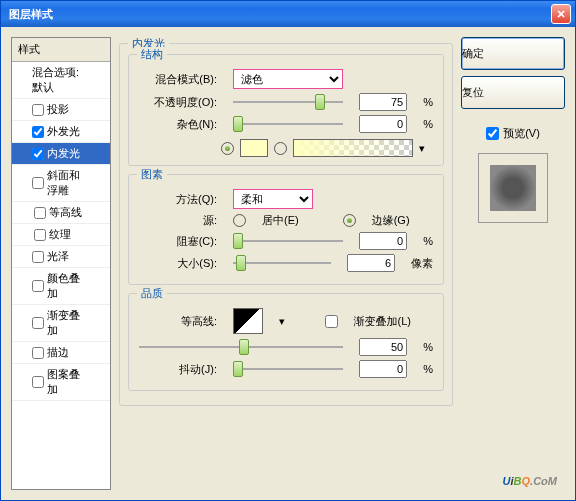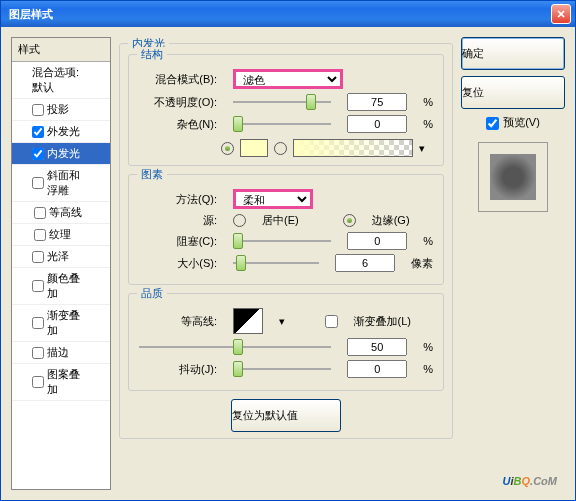--- a/index.html
+++ b/index.html
@@ -15,38 +15,38 @@
 .style-row{padding:3px 20px;display:flex;align-items:center;gap:3px;border-bottom:1px solid #eee;cursor:pointer}
 .style-row.sel{background:#316AC5;color:#fff}
 .style-row.indent{padding-left:22px}
 .style-row input[type=checkbox]{margin:0;width:12px;height:12px}
 .center{flex:1;position:relative}
 .fieldset{border:1px solid #ccc;border-radius:3px;margin-bottom:8px;padding:10px 10px 8px 10px;position:relative;margin-top:6px}
 .fieldset>.legend{position:absolute;top:-8px;left:8px;background:#ECE9D8;padding:0 4px;color:#0A57B0}
 .fieldset.outer{padding:4px 8px 6px 8px}
 .row{display:flex;align-items:center;margin:4px 0;gap:16px}
 .lbl{text-align:right;color:#000;width:78px}
-select,input[type=text]{border:3px solid #ec4899;background:#fff;height:20px;padding:1px 3px}
+select,input[type=text]{border:1px solid #ec4899;background:#fff;height:20px;padding:1px 3px}
 select{width:110px}
 .slider{flex:1;height:18px;position:relative;border:none;background:transparent;display:flex;align-items:center}
 .slider .track{height:2px;background:#aaa;width:100%;position:relative}
 .slider .thumb{width:10px;height:16px;background:linear-gradient(180deg,#DFF2C8,#9FD367);border:1px solid #6B9A3B;position:absolute;top:-7px;border-radius:2px}
-.numbox{width:60px;text-align:center}
+.numbox{width:48px;text-align:right}
 .swatch-row{display:flex;gap:6px;align-items:center;margin-top:6px}
 .swatch{width:28px;height:18px;border:1px solid #666}
 .radio-circle{width:13px;height:13px;border-radius:50%;border:1px solid #555;display:inline-block;position:relative}
 .radio-circle.on::after{content:"";width:5px;height:5px;border-radius:50%;position:absolute;top:3px;left:3px;background:linear-gradient(180deg,#9FD367,#6B9A3B)}
 .grad-bar{width:120px;height:18px;border:1px solid #666;background:repeating-conic-gradient(#ccc 0 25%,#fff 0 50%) 0 0/10px 10px}
 .grad-overlay{width:100%;height:100%;background:linear-gradient(90deg,#FFFFC0,rgba(255,255,192,0))}
 .contour-sw{width:30px;height:26px;border:1px solid #666;background:linear-gradient(135deg,#000 0 49%,#fff 50% 100%)}
 .chk{width:13px;height:13px;margin:0}
 .btns-col{width:104px;display:flex;flex-direction:column;gap:6px;align-items:stretch}
 .winbtn{height:33px;border:1px solid #003C74;background:linear-gradient(180deg,#fff,#ECE9D8);border-radius:3px;cursor:pointer;display:flex;align-items:center;justify-content:flex-start}
 .winbtn.default{box-shadow:inset 0 0 0 1px #88B4E6}
-.preview-chk{display:flex;align-items:flex-end;gap:4px;margin-top:0;justify-content:center}
+.preview-chk{display:flex;align-items:center;gap:4px;margin-top:11px;justify-content:center}
 .preview-box{width:70px;height:70px;border:1px solid #999;background:#ECE9D8;align-self:center;margin-top:6px;display:flex;align-items:center;justify-content:center}
 .preview-inner{width:46px;height:46px;background:radial-gradient(circle,#555 30%,#888 70%)}
 .bottom-btns{display:flex;gap:14px;justify-content:center;margin-top:4px}
 .watermark{position:absolute;right:18px;bottom:10px;font-size:17px;font-weight:bold;font-style:italic}
 .watermark .u{color:#0A57B0}.watermark .i{color:#333}.watermark .b{color:#5AA82C}.watermark .q{color:#F08030}.watermark .rest{color:#888}
 </style>
 </head>
 <body>
 
 <div class="window">
@@ -211,23 +211,20 @@
                 <div class="track">
                   <div class="thumb" style="left:0%"></div>
                 </div>
               </div>
             <input class="numbox" value="0" style="">
             <span>%</span>
           </div>
         </div>
 
         <div class="bottom-btns">
-          <div class="winbtn" style="width:110px">
-              <span>复位为默认值</span>
-            </div>
         </div>
       </div>
     </div>
 
     <div class="btns-col">
       <div class="winbtn default">
           <span>确定</span>
         </div>
       <div class="winbtn">
           <span>复位</span>

